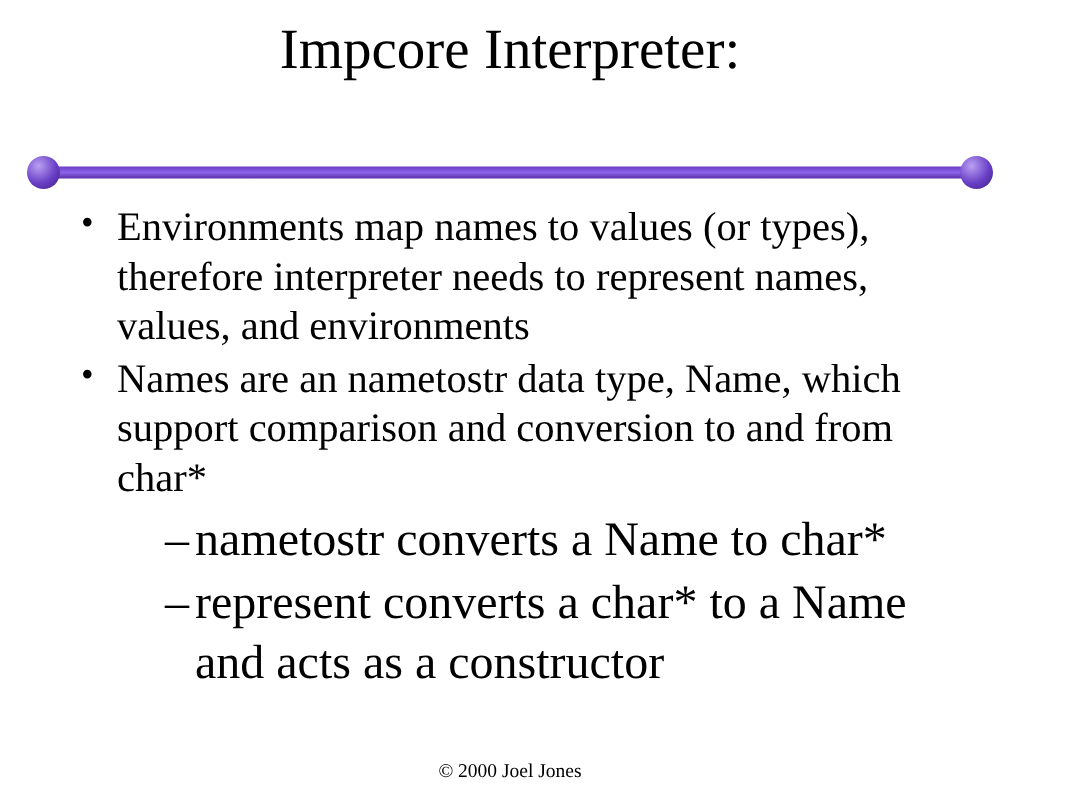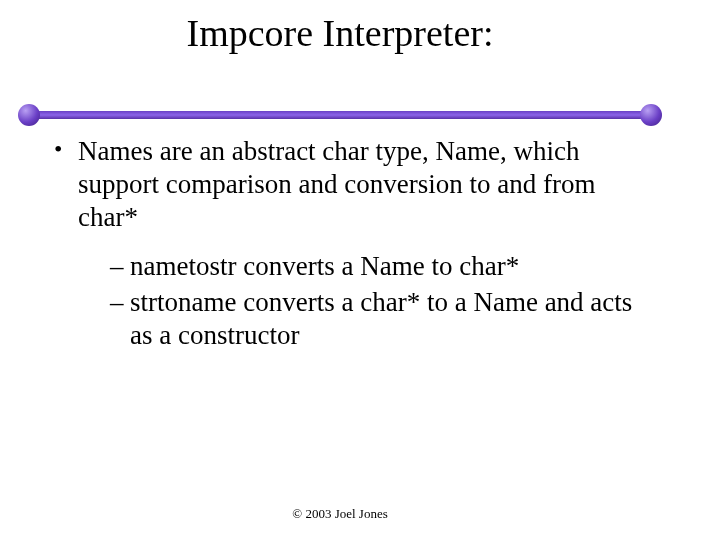--- a/index.html
+++ b/index.html
@@ -70,24 +70,24 @@
     margin-bottom: 2px;
   }
   ul.top > li::before {
     content: "•";
     position: absolute;
     left: 4px;
     top: 0;
     font-size: 24px;
   }
   ul.sub {
-    margin: 16px 0 0 0;
+    margin: 4px 0 0 0;
     padding: 0 0 0 32px;
     list-style: none;
-    font-size: 27px;
+    font-size: 32px;
     line-height: 1.25;
   }
   ul.sub > li {
     position: relative;
     padding-left: 20px;
     margin-bottom: 2px;
   }
   ul.sub > li::before {
     content: "–";
     position: absolute;
@@ -116,30 +116,33 @@
 
   <div class="rule-wrap">
     <div class="rule-line"></div>
     <div class="rule-cap left"></div>
     <div class="rule-cap right"></div>
   </div>
 
   <div class="body">
     <ul class="top">
       <li>
-        <span>Names are an abstract char type, </span><span class="code">Name</span><span>, which support comparison and conversion to and from </span><span class="code">char*</span>
+        <span>Environments map names to values (or types), therefore interpreter needs to represent names, values, and environments</span>
+      </li>
+      <li>
+        <span>Names are an nametostr data type, </span><span class="code">Name</span><span>, which support comparison and conversion to and from </span><span class="code">char*</span>
         <ul class="sub">
           <li>
             <span class="code">nametostr</span><span> converts a </span><span class="code">Name</span><span> to </span><span class="code">char*</span>
           </li>
           <li>
-            <span class="code">strtoname</span><span> converts a </span><span class="code">char*</span><span> to a </span><span class="code">Name</span><span> and acts as a constructor</span>
+            <span class="code">represent</span><span> converts a </span><span class="code">char*</span><span> to a </span><span class="code">Name</span><span> and acts as a constructor</span>
           </li>
         </ul>
       </li>
     </ul>
   </div>
 
   <div class="footer">
-    <span>© 2003 Joel Jones</span>
+    <span>© 2000 Joel Jones</span>
   </div>
 
 </div>
 
 </body></html>

